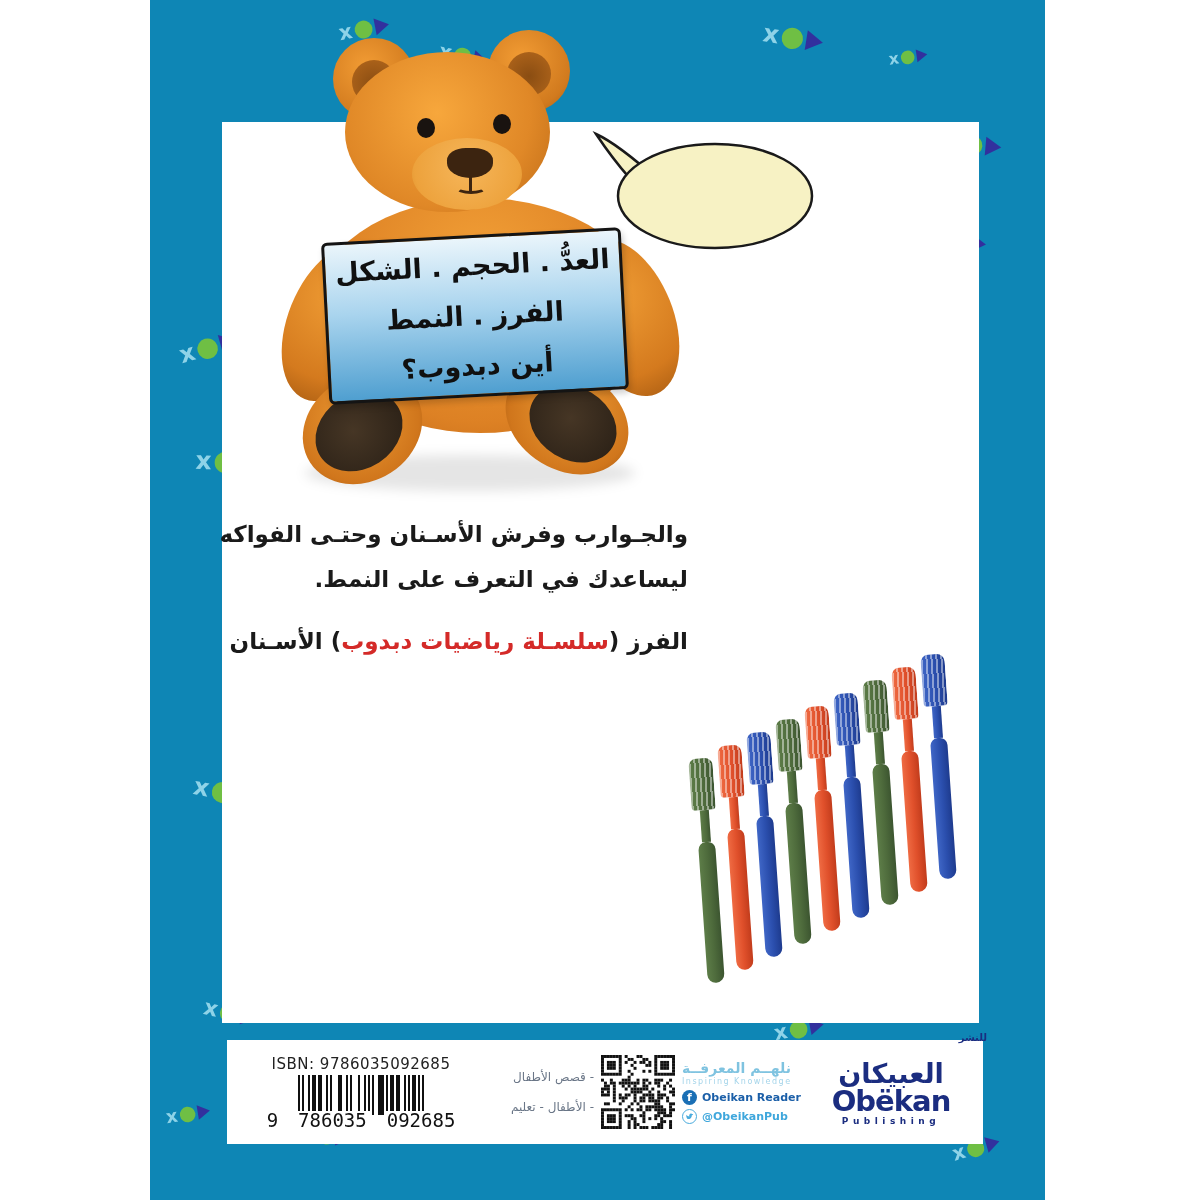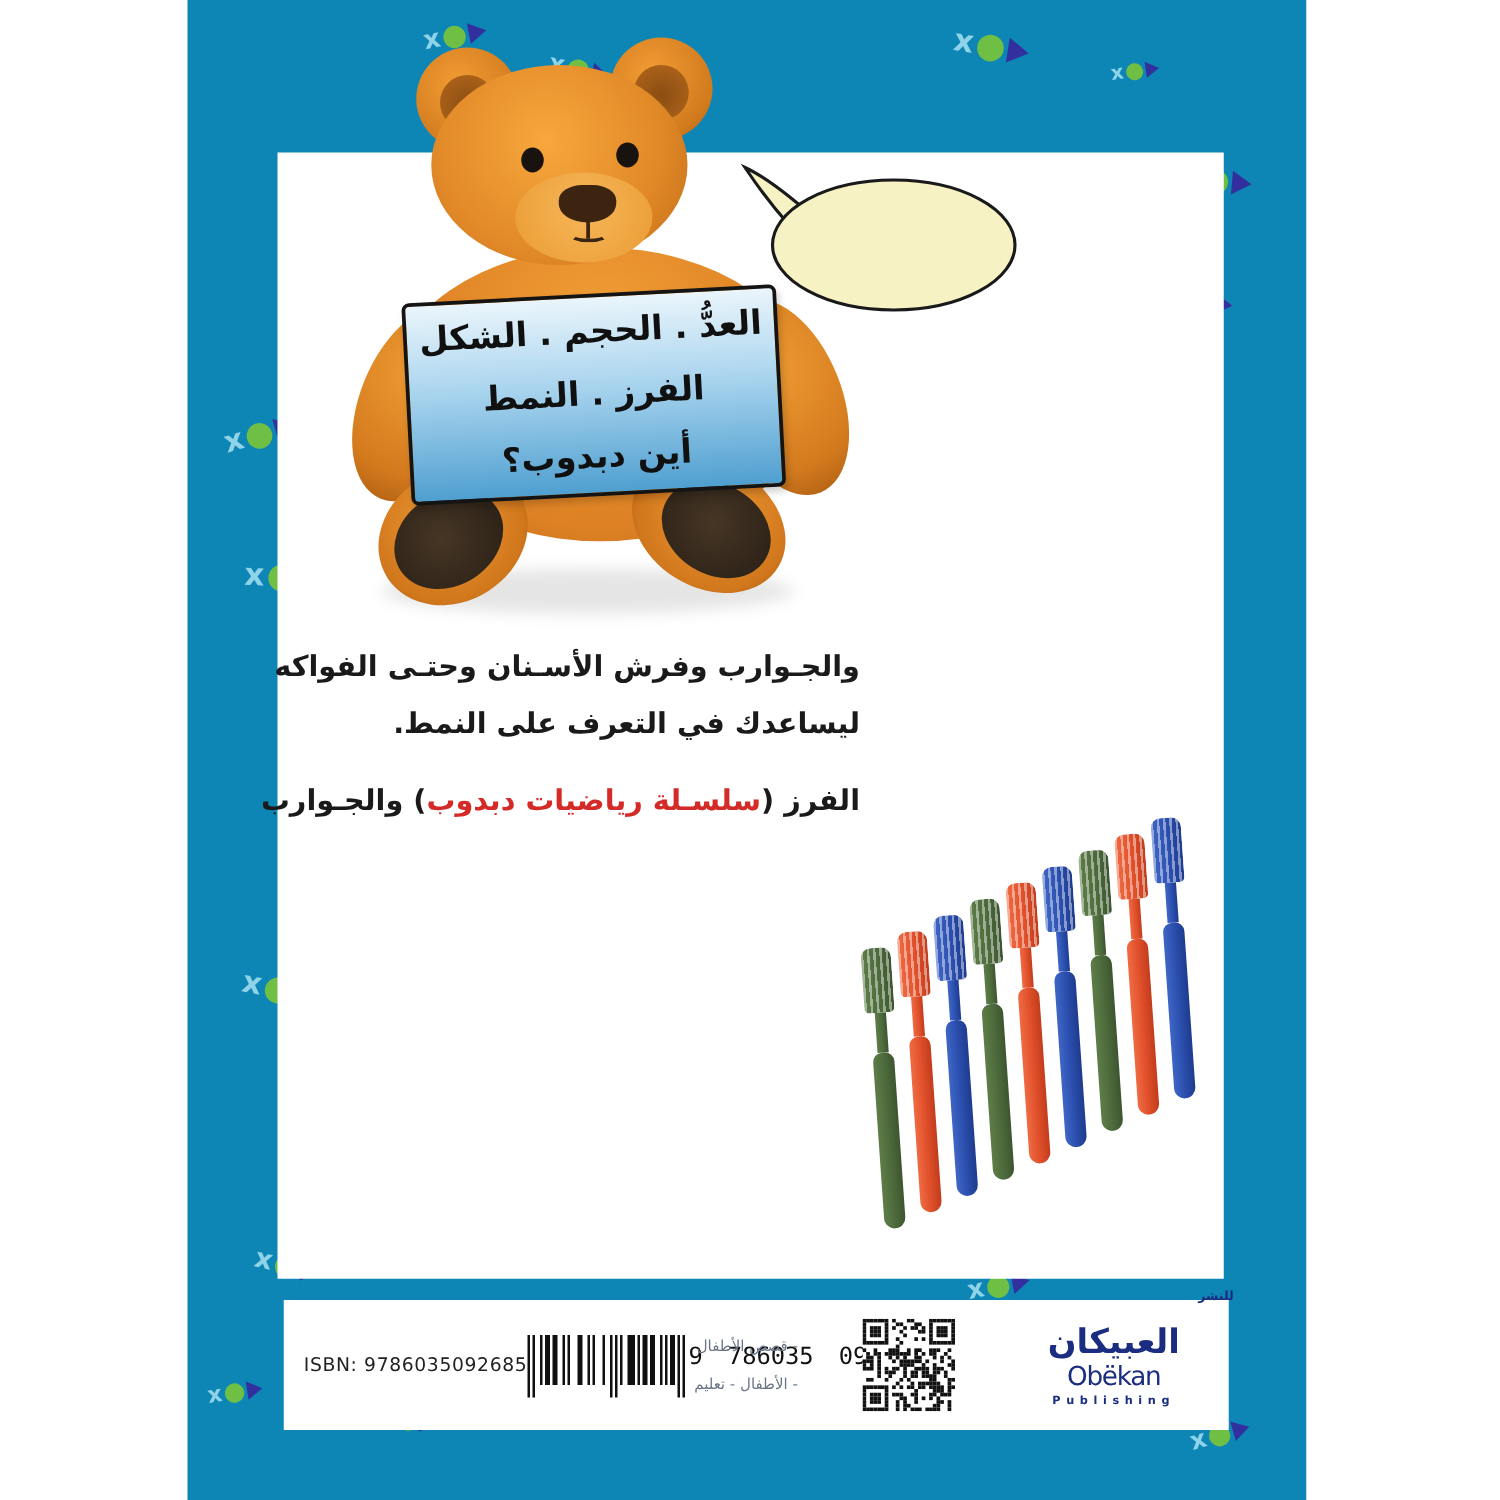--- a/index.html
+++ b/index.html
@@ -83,21 +83,21 @@
 
   
   .tb-layer{position:absolute;inset:0;z-index:4;}
   .tb{position:absolute;width:26px;height:225px;transform:rotate(-4deg);
     display:flex;flex-direction:column;align-items:center;}
   .tb-bristles{width:24px;height:52px;border-radius:8px 8px 4px 4px;}
   .tb-neck{width:9px;height:32px;}
   .tb-handle{width:17px;height:141px;border-radius:8px 8px 9px 9px;}
 
   
-  .bc-block{display:flex;align-items:center;width:236px;}
+  .bc-block{display:flex;flex-direction:column;align-items:center;width:236px;}
   .bc-label{font-size:15px;color:#222;letter-spacing:.5px;white-space:nowrap;}
   .bc-bars{display:flex;align-items:flex-start;height:50px;margin-top:2px;}
   .bc-bars i{display:block;background:#101010;}
   .bc-digits{display:flex;gap:14px;font-size:19px;color:#111;margin-top:-14px;
     background:transparent;font-family:"DejaVu Sans Mono","DejaVu Sans",monospace;}
   .bc-digits span{background:#fff;padding:0 3px;line-height:18px;}
   .cats{display:flex;flex-direction:column;gap:16px;direction:rtl;text-align:right;
     width:108px;}
   .cats div{font-size:12px;color:#6a7687;white-space:nowrap;}
   .qr{width:74px;height:74px;}
@@ -110,21 +110,21 @@
     font-size:11px;font-weight:700;display:flex;align-items:center;justify-content:center;}
   .soc-row .tw{width:15px;height:15px;border-radius:50%;border:1.5px solid #49abdd;
     display:flex;align-items:center;justify-content:center;}
   .soc-fb-t{font-size:11px;font-weight:700;color:#1b5fa8;white-space:nowrap;}
   .soc-tw-t{font-size:11px;font-weight:700;color:#3fa7dc;white-space:nowrap;}
   .logo{display:flex;flex-direction:column;align-items:center;width:152px;}
   .logo-ar{position:relative;direction:rtl;font-weight:700;font-size:27px;
     color:var(--navy);line-height:32px;white-space:nowrap;}
   .logo-ar-small{position:absolute;top:-8px;right:-4px;font-size:10px;font-weight:700;
     color:var(--navy);}
-  .logo-en{font-weight:400;font-size:21px;color:var(--navy);letter-spacing:-1px;
+  .logo-en{font-weight:700;font-size:29px;color:var(--navy);letter-spacing:-1px;
     line-height:26px;margin-top:-2px;}
   .logo-sub{font-size:9px;font-weight:700;color:var(--navy);letter-spacing:4.5px;
     margin-top:2px;white-space:nowrap;}
 </style>
 </head>
 <body>
 
 <div class="stage">
   <div class="cover">
 
@@ -681,20 +681,36 @@
           <rect x="13" y="24" width="1" height="1" fill="#111"></rect>
           <rect x="14" y="24" width="1" height="1" fill="#111"></rect>
           <rect x="15" y="24" width="1" height="1" fill="#111"></rect>
           <rect x="17" y="24" width="1" height="1" fill="#111"></rect>
           <rect x="18" y="24" width="1" height="1" fill="#111"></rect>
           <rect x="19" y="24" width="1" height="1" fill="#111"></rect>
           <rect x="20" y="24" width="1" height="1" fill="#111"></rect>
           <rect x="23" y="24" width="1" height="1" fill="#111"></rect>
         </svg>
 
+      <div class="social">
+        <div class="soc-ar">نلهــم المعرفــة</div>
+        <div class="soc-en">Inspiring  Knowledge</div>
+        <div class="soc-row">
+          <span class="fb">f</span>
+          <span class="soc-fb-t">Obeikan Reader</span>
+        </div>
+        <div class="soc-row">
+          <span class="tw">
+            <svg width="10" height="10" viewBox="0 0 16 16">
+              <path d="M3 11c4 1 8-1 8-6 1 0 2-1 2-2-1 .4-2 .3-2 .3C10 2 8 2.4 7 4.4c-.7 1.2 0 2.6 0 2.6C5 7 3.4 6 2.4 4.4c-1 2.2.1 5 1.6 6.6z" fill="#49abdd"></path>
+            </svg>
+          </span>
+          <span class="soc-tw-t">@ObeikanPub</span>
+        </div>
+      </div>
 
       <div class="logo">
         <div class="logo-ar">العبيكان</div>
         <div class="logo-ar-small">للنشر</div>
         <div class="logo-en">Obëkan</div>
         <div class="logo-sub">Publishing</div>
       </div>
     </div>
 
     <div class="bear-layer">
@@ -733,21 +749,21 @@
       <path d="M88,50 Q48,14 26,4 Q58,52 96,84 Z" fill="#f7f2c4" stroke="#1a1a1a" stroke-width="2.5"></path>
       <ellipse cx="145" cy="66" rx="97" ry="52" fill="#f7f2c4" stroke="#1a1a1a" stroke-width="2.5"></ellipse>
     </svg>
 
     <div class="paragraphs">
       <div class="para">
         <div>والجـوارب وفرش الأسـنان وحتـى الفواكه</div>
         <div>ليساعدك في التعرف على النمط.</div>
       </div>
       <div class="para">
-        <div><span>الفرز (</span><span class="hl">سلسـلة رياضيات دبدوب</span><span>) والجـوارب</span></div>
+        <div><span>الفرز (</span><span class="hl">سلسـلة رياضيات دبدوب</span><span>) الأسـنان</span></div>
       </div>
     </div>
 
     <div class="tb-layer">
         <div class="tb" style="left: 545px; top: 758px;">
           <div class="tb-bristles" style="background:repeating-linear-gradient(90deg,rgba(255,255,255,.45) 0 2px,rgba(0,0,0,0) 2px 5px),linear-gradient(90deg,#5d7d48,#4e6b3c 55%,#3c5530)"></div>
           <div class="tb-neck" style="background:linear-gradient(90deg,#5d7d48,#4e6b3c 55%,#3c5530)"></div>
           <div class="tb-handle" style="background:linear-gradient(90deg,#5d7d48,#4e6b3c 50%,#3c5530)"></div>
         </div>
         <div class="tb" style="left: 574px; top: 745px;">

